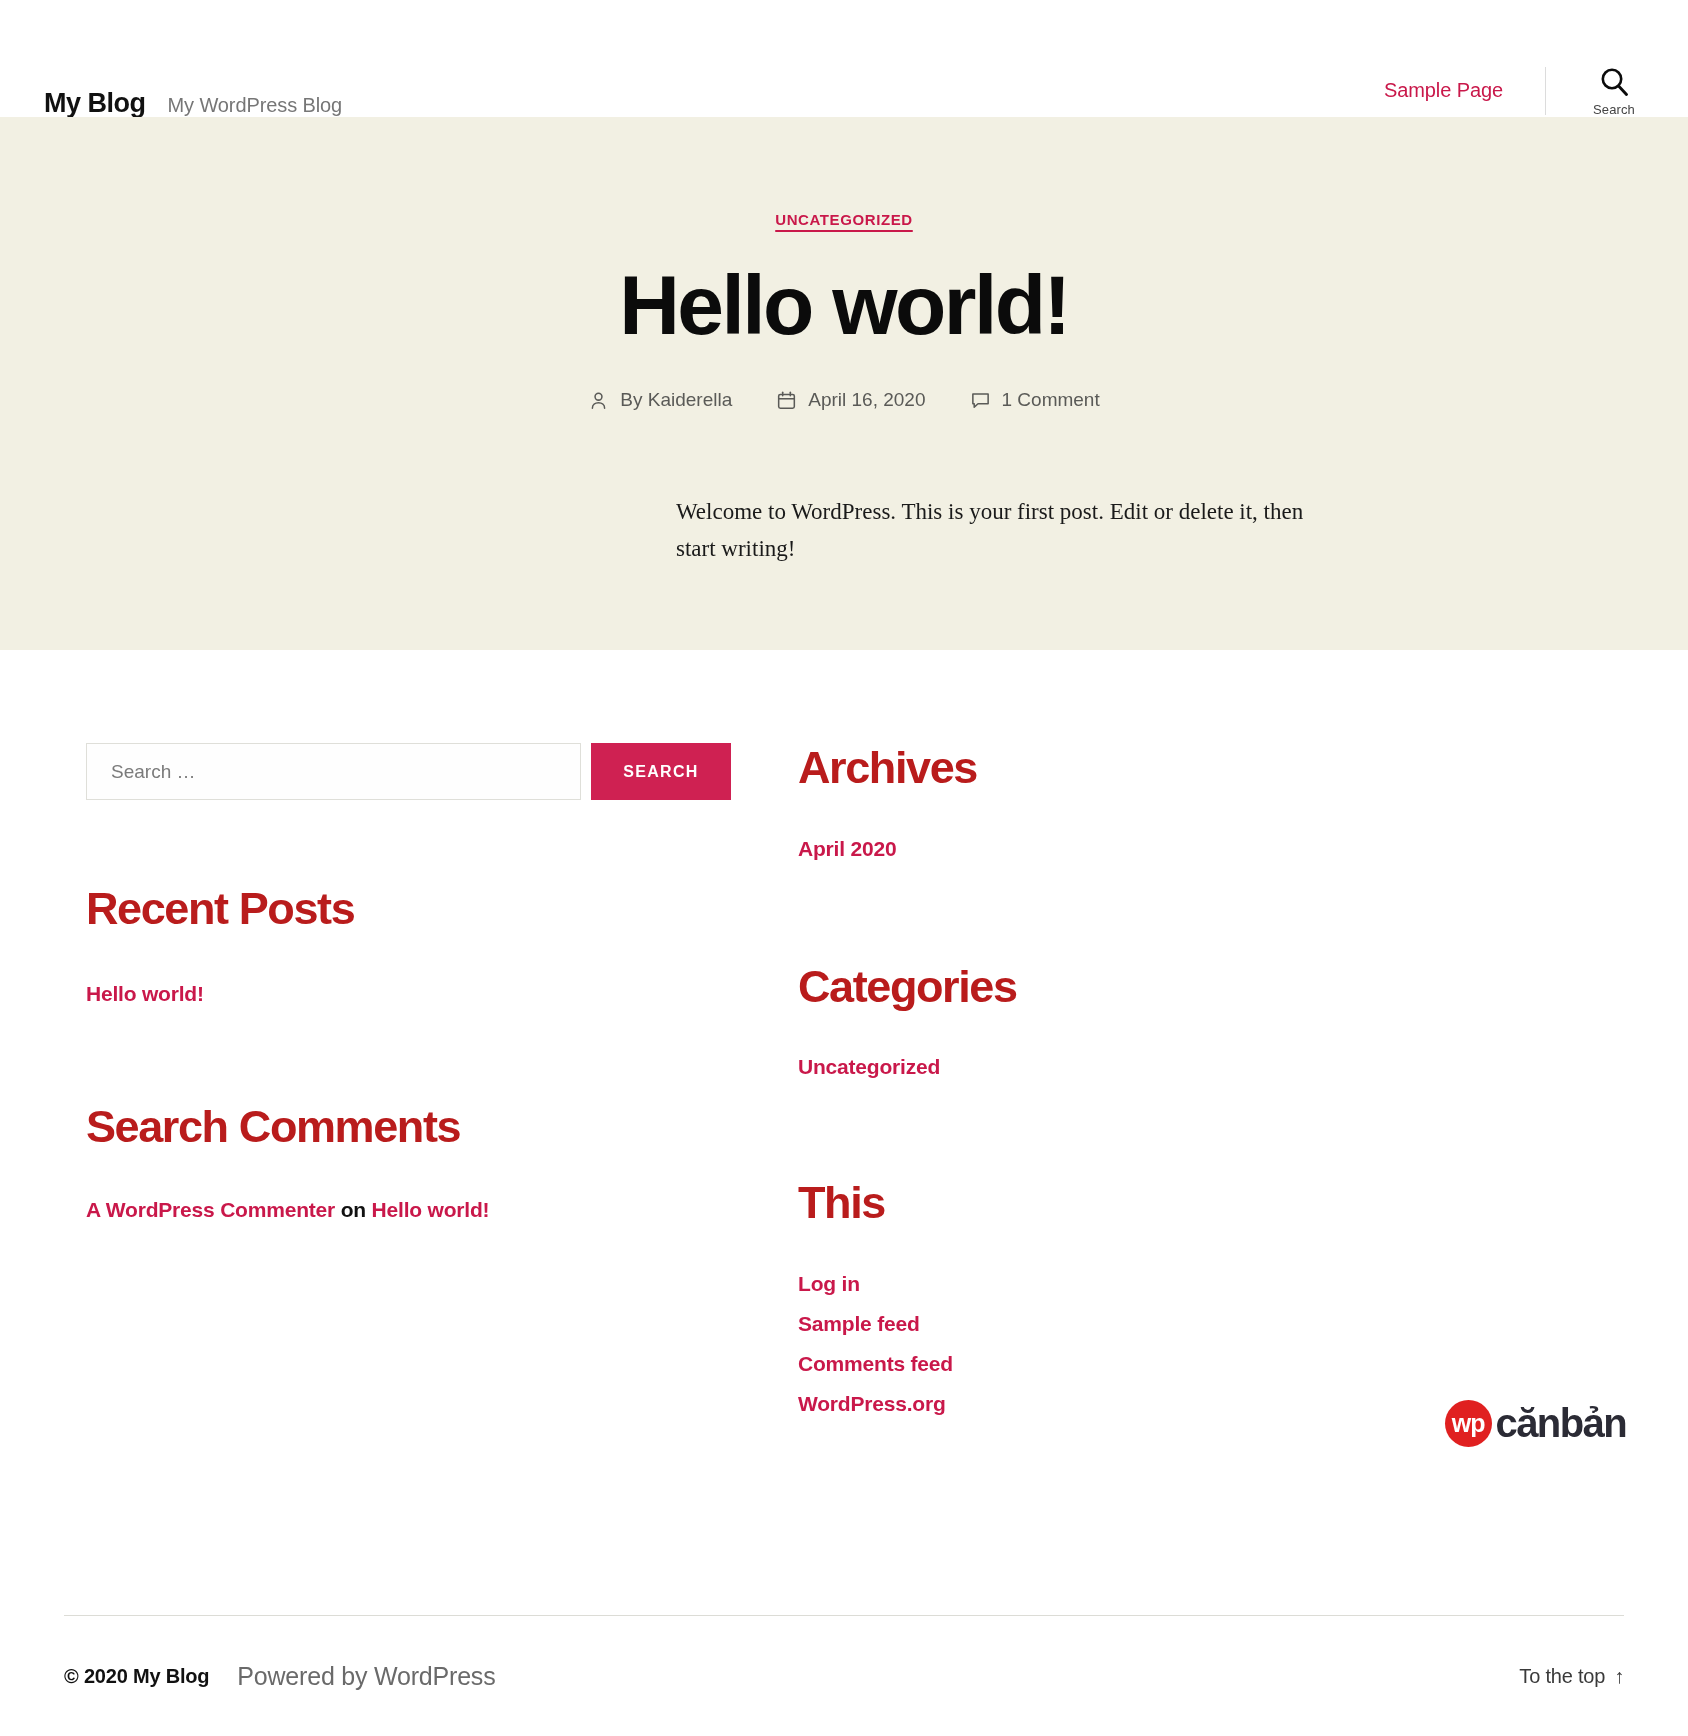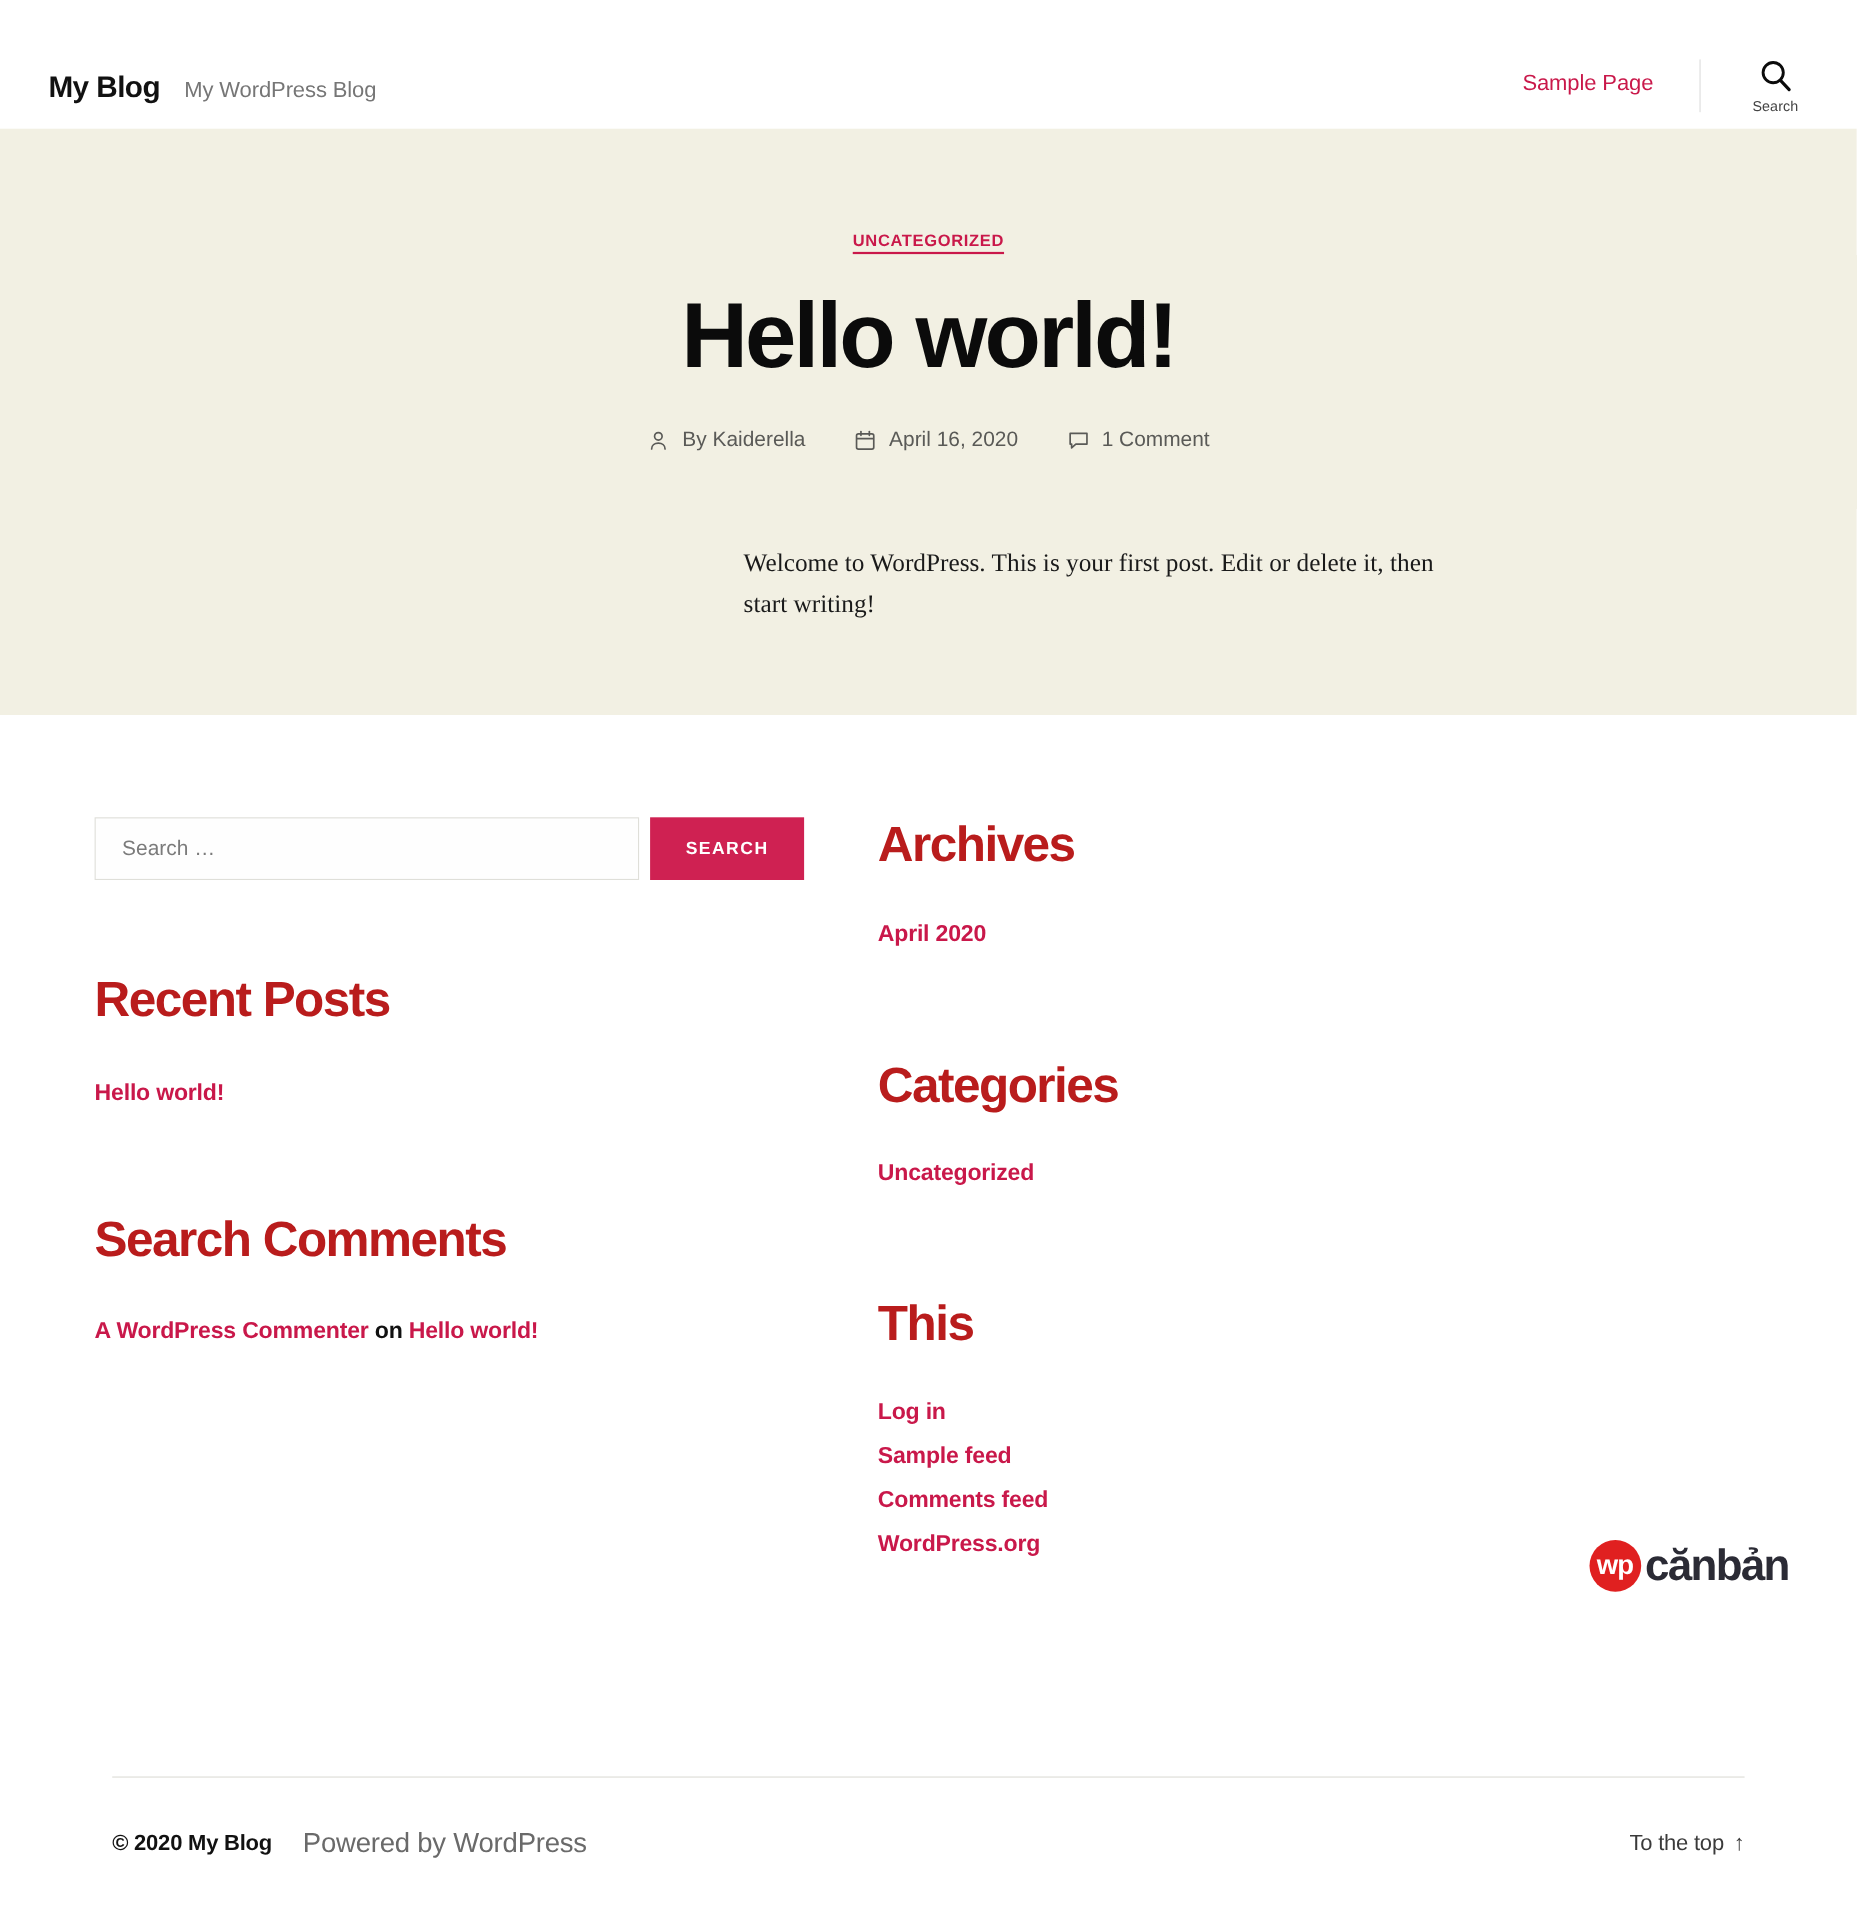--- a/index.html
+++ b/index.html
@@ -12,21 +12,21 @@
     color: #111111;
     overflow: hidden;
     position: relative;
   }
 
   
   .site-header {
     height: 117px;
     background: #ffffff;
     display: flex;
-    align-items: center;
+    align-items: flex-end;
     padding: 0 44px 0 44px;
     position: relative;
   }
   .branding {
     display: flex;
     align-items: baseline;
     gap: 22px;
     margin-top: 42px;
   }
   .site-title {
@@ -247,21 +247,21 @@
     color: #2b2b35;
     letter-spacing: -1.6px;
   }
 
   
   .site-footer {
     position: absolute;
     left: 0;
     bottom: 0;
     width: 1688px;
-    padding: 0 102px;
+    padding: 0 64px;
     margin-top: 43px;
   }
   .footer-rule {
     height: 1px;
     background: #dcdcd6;
     width: 100%;
   }
   .footer-inner {
     display: flex;
     align-items: center;

